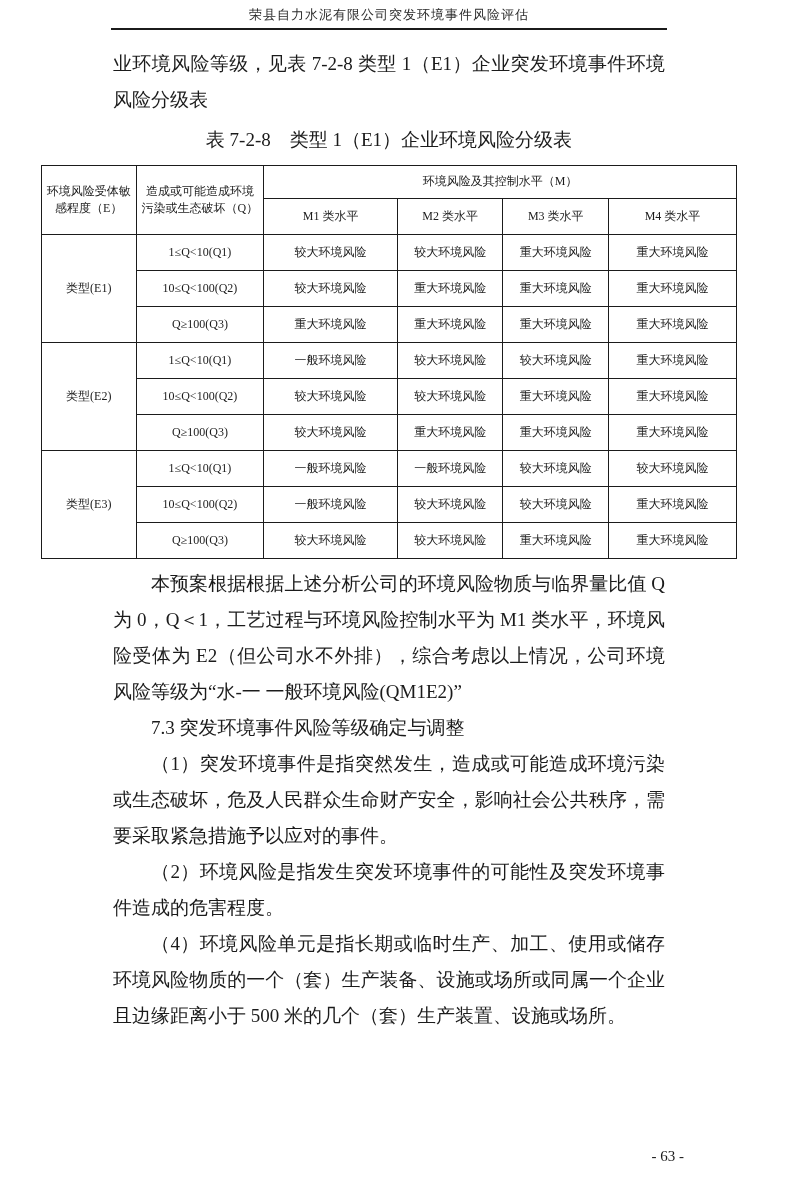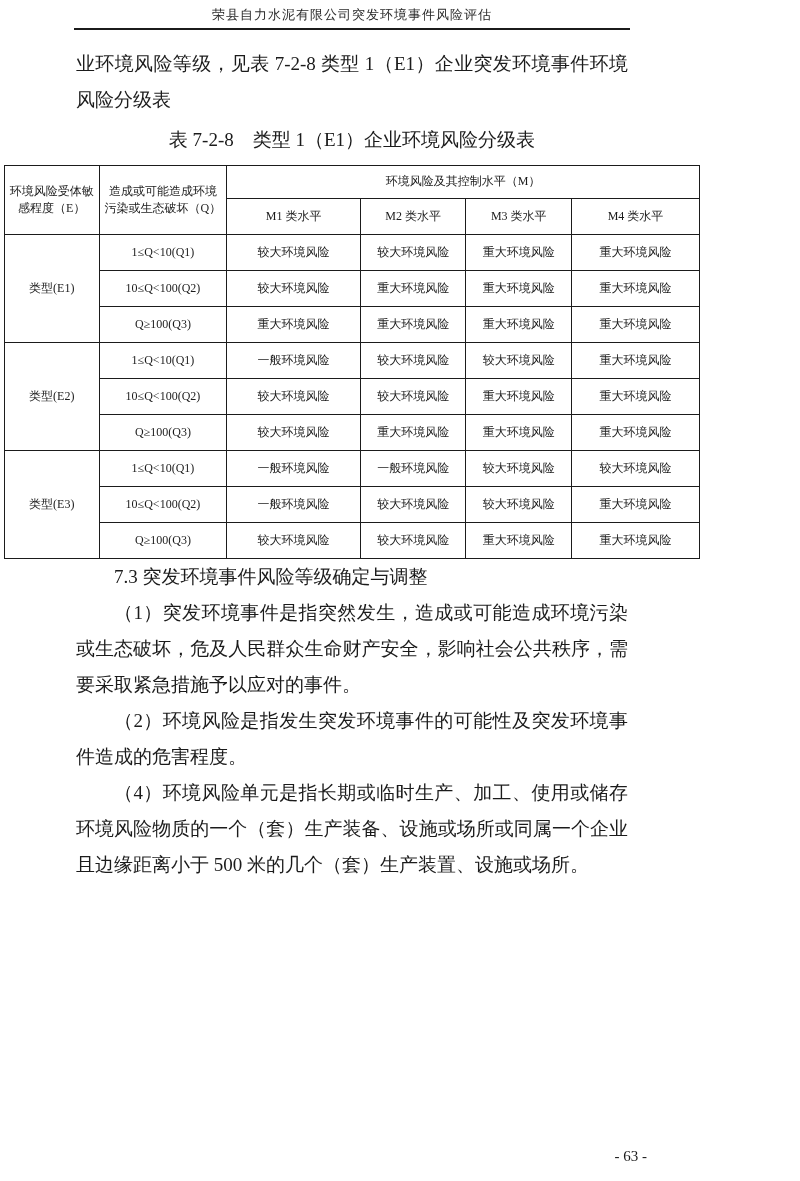--- a/index.html
+++ b/index.html
@@ -5,20 +5,21 @@
   html, body { margin: 0; padding: 0; background: #ffffff; }
   .page {
     position: relative;
     width: 704px;
     height: 1181px;
     background: #ffffff;
     color: #1b1b1b;
     font-family: "Liberation Serif", "DejaVu Serif", serif;
     overflow: hidden;
     box-sizing: border-box;
+    margin-left: 37px;
   }
   .doc-header {
     margin: 0 74px;
     padding: 6px 0 4px;
     text-align: center;
     font-size: 13px;
     letter-spacing: 1px;
     color: #2a2a2a;
     border-bottom: 2px solid #1b1b1b;
   }
@@ -177,20 +178,21 @@
             <td>Q≥100(Q3)</td>
             <td>较大环境风险</td>
             <td>较大环境风险</td>
             <td>重大环境风险</td>
             <td>重大环境风险</td>
           </tr>
         </tbody>
       </table>
     </div>
 
+    <p class="para first">本预案根据根据上述分析公司的环境风险物质与临界量比值 Q 为 0，Q＜1，工艺过程与环境风险控制水平为 M1 类水平，环境风险受体为 E2（但公司水不外排），综合考虑以上情况，公司环境风险等级为“水-一 一般环境风险(QM1E2)”</p>
 
     <p class="para heading-73">7.3 突发环境事件风险等级确定与调整</p>
 
 
 
     <p class="para">（1）突发环境事件是指突然发生，造成或可能造成环境污染或生态破坏，危及人民群众生命财产安全，影响社会公共秩序，需要采取紧急措施予以应对的事件。</p>
     <p class="para">（2）环境风险是指发生突发环境事件的可能性及突发环境事件造成的危害程度。</p>
     <p class="para">（4）环境风险单元是指长期或临时生产、加工、使用或储存环境风险物质的一个（套）生产装备、设施或场所或同属一个企业且边缘距离小于 500 米的几个（套）生产装置、设施或场所。</p>
 
   </div>

